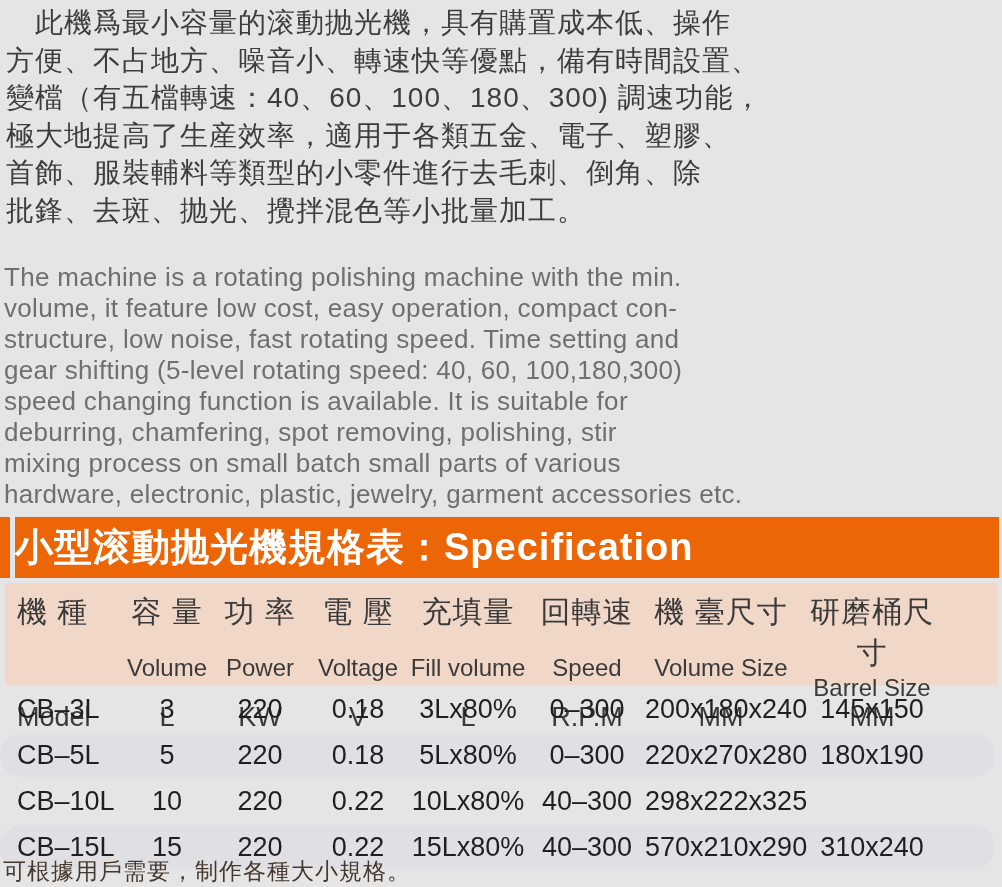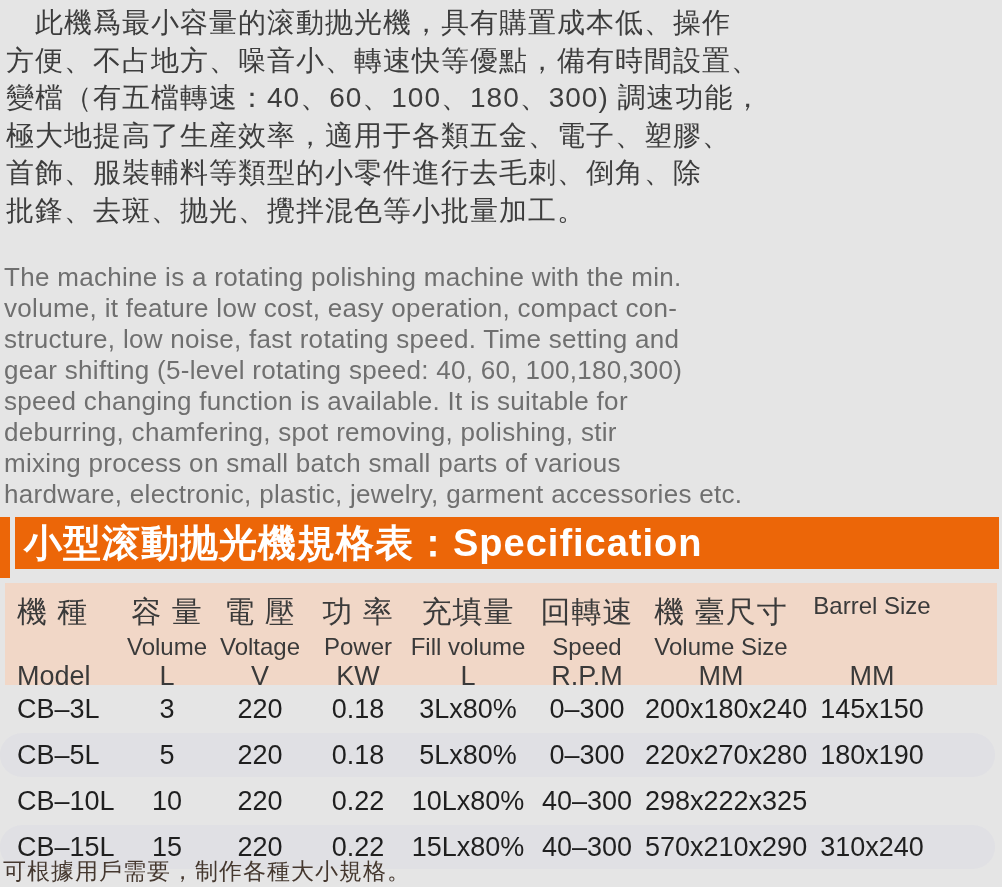--- a/index.html
+++ b/index.html
@@ -15,23 +15,23 @@
     position:absolute;top:262px;left:4px;width:780px;margin:0;
     font-size:26px;line-height:31px;letter-spacing:.3px;
     color:#6f6f6f;white-space:pre-line;
   }
 
   .title-strip{
     position:absolute;top:517px;left:0;width:10px;height:61px;
     background:var(--accent,#ec6608);
   }
   .title-bar{
-    position:absolute;top:517px;left:15px;right:3px;height:52px;
+    position:absolute;top:517px;left:15px;right:3px;height:61px;
     background:var(--accent,#ec6608);
-    display:flex;align-items:center;padding-left:9px;box-sizing:border-box;
+    display:flex;align-items:center;box-sizing:border-box;
   }
   .title-bar span{
     color:#ffffff;font-weight:bold;font-size:38px;letter-spacing:1px;
   }
 
   .spec-table{position:absolute;top:583px;left:0;width:1002px;}
   .grid-cols{
     display:grid;
     grid-template-columns:110px 88px 98px 98px 122px 116px 152px 150px;
   }
@@ -97,45 +97,46 @@
           <div class="th-zh">機 種</div>
           <div class="th-en"></div>
           <div class="th-unit">Model</div>
         </div>
         <div class="th">
           <div class="th-zh">容 量</div>
           <div class="th-en">Volume</div>
           <div class="th-unit">L</div>
         </div>
         <div class="th">
+          <div class="th-zh">功 率</div>
+          <div class="th-en">Power</div>
+          <div class="th-unit">KW</div>
+        </div>
+        <div class="th">
           <div class="th-zh">電 壓</div>
           <div class="th-en">Voltage</div>
           <div class="th-unit">V</div>
-        </div>
-        <div class="th">
-          <div class="th-zh">功 率</div>
-          <div class="th-en">Power</div>
-          <div class="th-unit">KW</div>
         </div>
         <div class="th">
           <div class="th-zh">充填量</div>
           <div class="th-en">Fill volume</div>
           <div class="th-unit">L</div>
         </div>
         <div class="th">
           <div class="th-zh">回轉速</div>
           <div class="th-en">Speed</div>
           <div class="th-unit">R.P.M</div>
         </div>
         <div class="th">
           <div class="th-zh">機 臺尺寸</div>
           <div class="th-en">Volume Size</div>
           <div class="th-unit">MM</div>
         </div>
         <div class="th">
+          <div class="th-zh">研磨桶尺寸</div>
           <div class="th-en">Barrel Size</div>
           <div class="th-unit">MM</div>
         </div>
       </div>
     <div class="tbody" id="tbody">
         <div class="tr grid-cols">
           <div class="td col-first">CB–3L</div>
           <div class="td">3</div>
           <div class="td">220</div>
           <div class="td">0.18</div>

